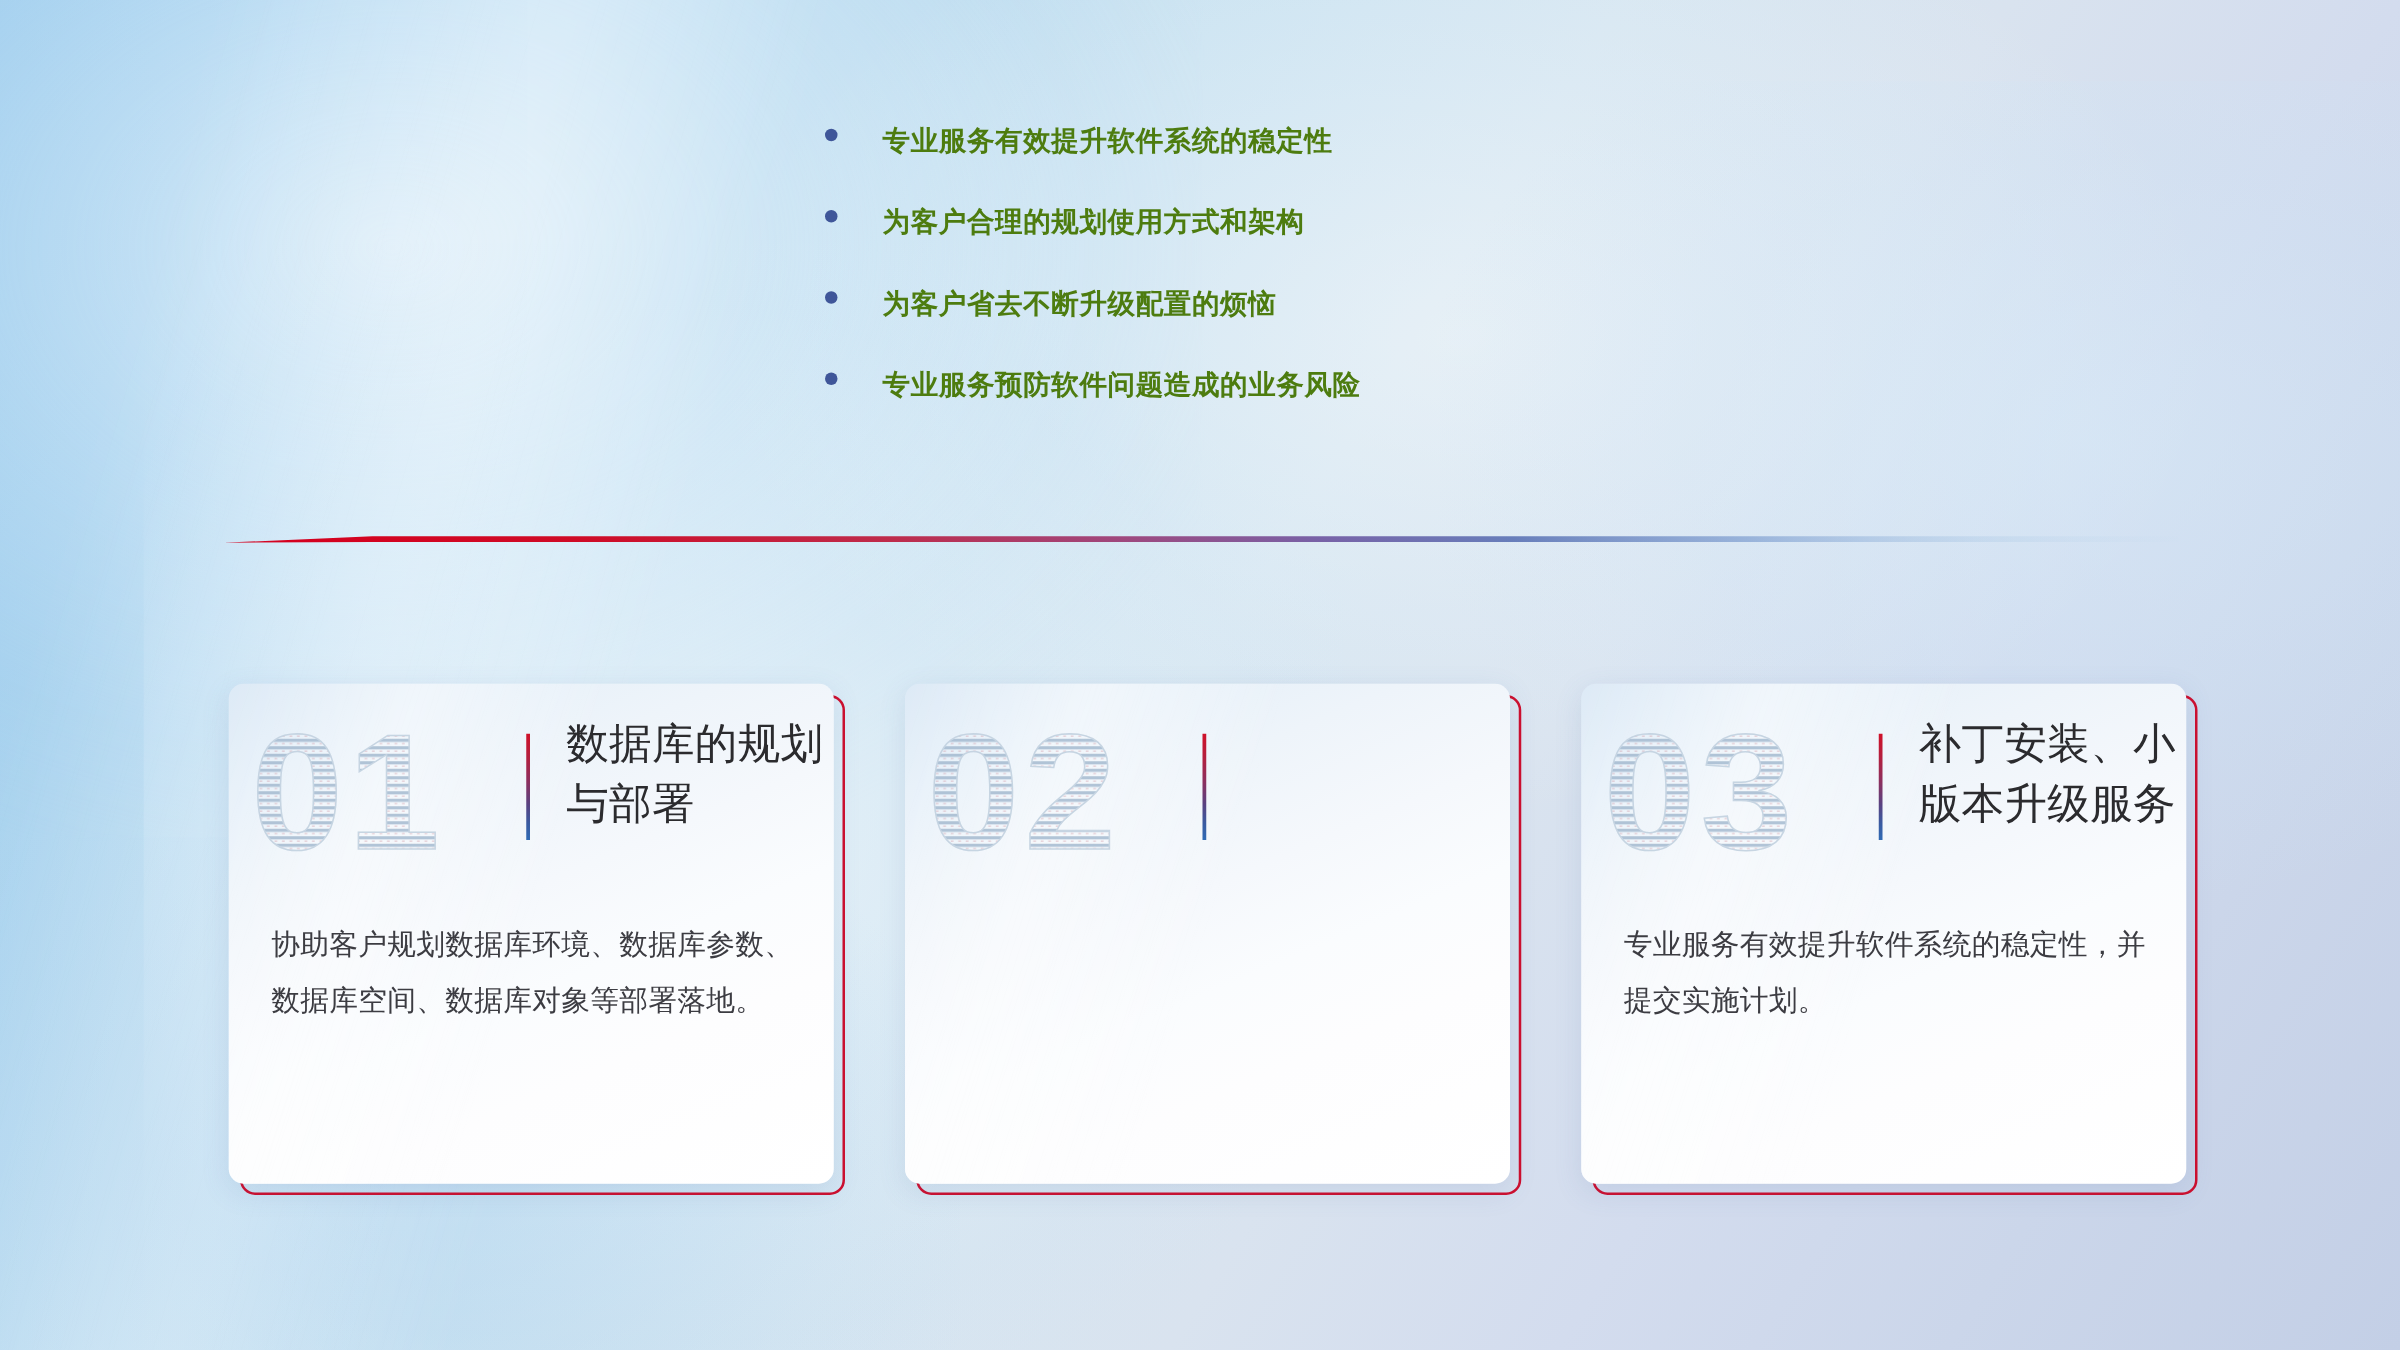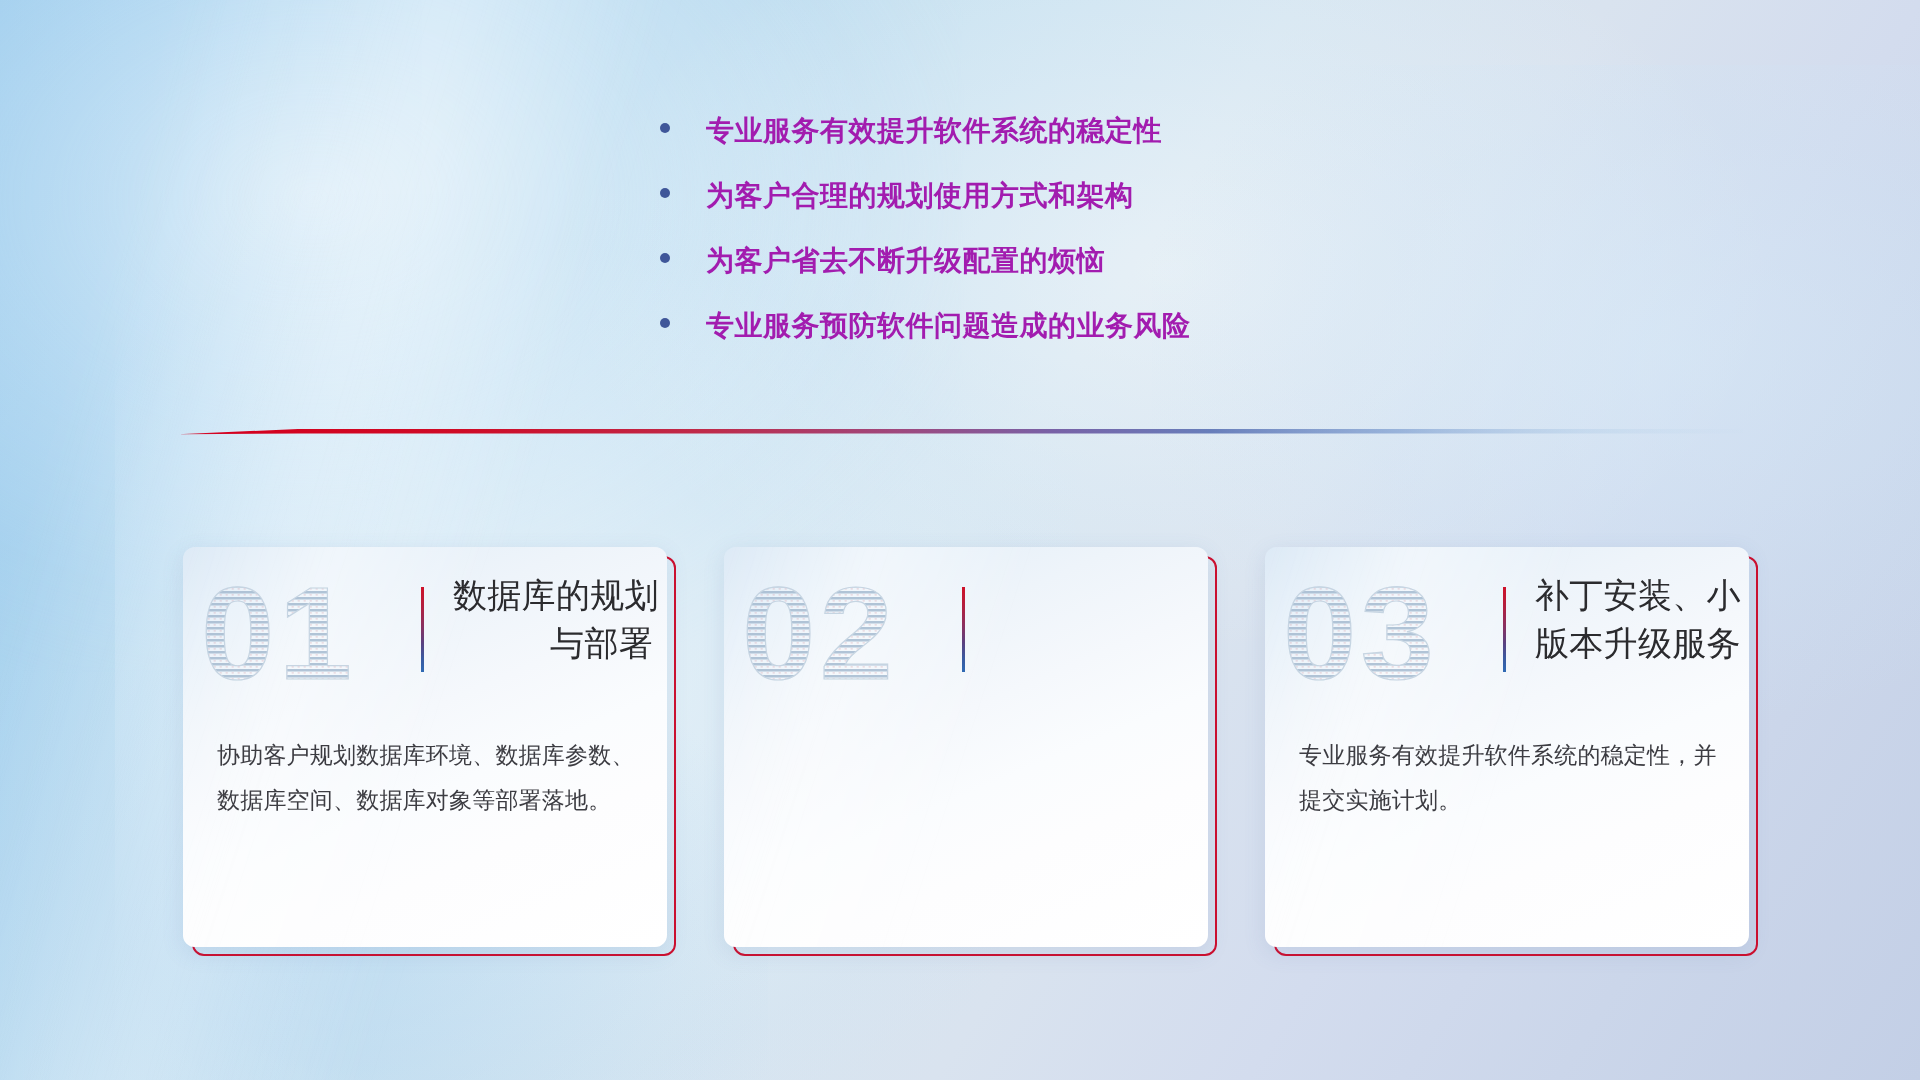--- a/index.html
+++ b/index.html
@@ -113,27 +113,26 @@
   .bullet-dot {
     width: 10px; height: 10px;
     border-radius: 50%;
     background: #3f5699;
     margin-right: 36px;
     flex: 0 0 auto;
     position: relative;
     top: -7px;
   }
   .bullet-text {
-    font-size: 28px;
+    font-size: 22px;
     font-weight: 700;
-    color: #a21caf;
+    color: #4d7c0f;
     letter-spacing: 0.5px;
     line-height: 1;
     white-space: nowrap;
-    margin-top: 15px;
   }
 
   
   .divider-wrap {
     position: absolute;
     left: 178px;
     top: 424px;
     width: 1565px;
     height: 16px;
   }
@@ -219,21 +218,20 @@
   }
   .card-title {
     position: absolute;
     left: 270px; top: 24px;
     width: 200px;
     font-size: 34px;
     font-weight: 400;
     color: #2b2b2e;
     line-height: 1.42;
     letter-spacing: 0.3px;
-    text-align: right;
   }
   .card-title .t-line { display: block; white-space: nowrap; }
 
   .card-body {
     position: absolute;
     left: 34px;
     top: 186px;
     width: 418px;
     font-size: 23px;
     font-weight: 400;

